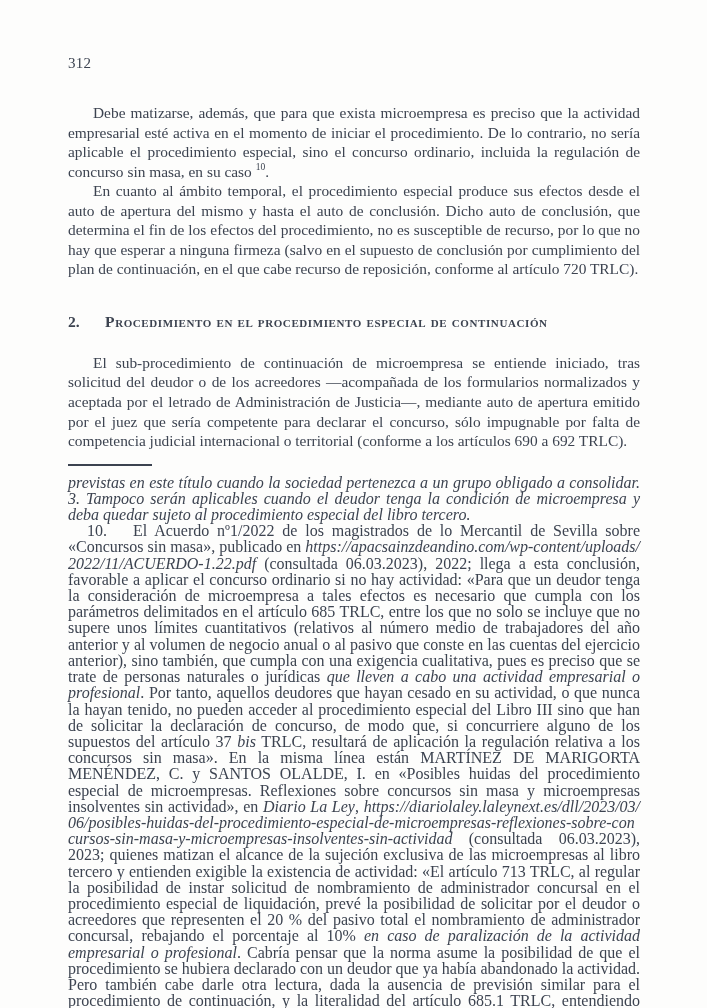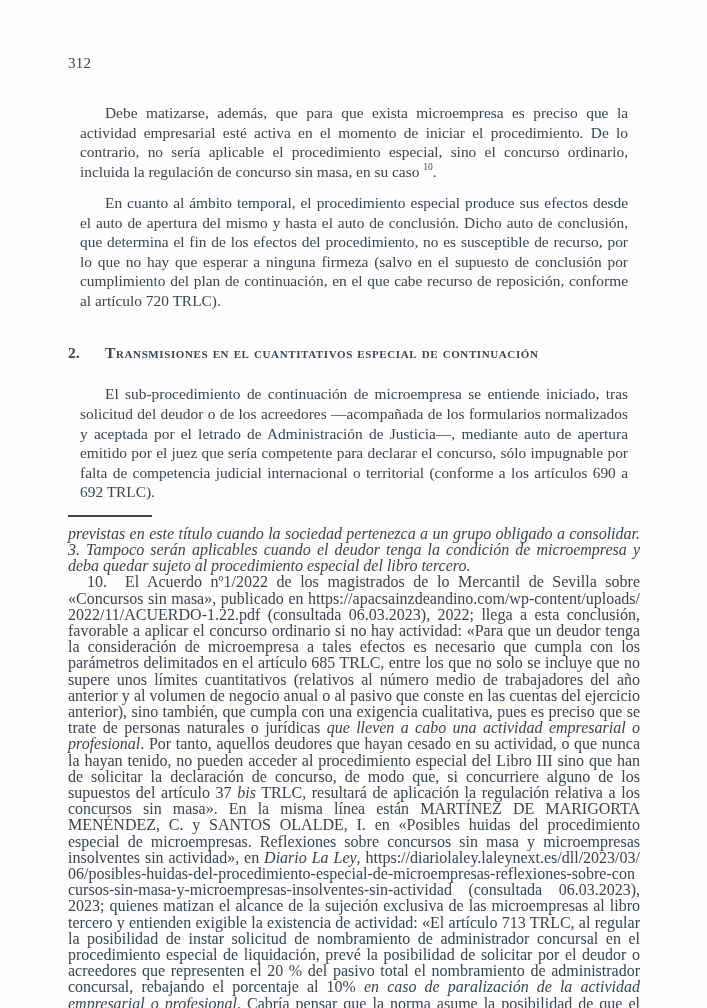--- a/index.html
+++ b/index.html
@@ -19,21 +19,21 @@
     display: flex;
     justify-content: space-between;
     align-items: baseline;
     margin-bottom: 31px;
   }
   .page-num { font-size: 15px; letter-spacing: 0.3px; }
   .running  { font-style: italic; font-size: 13.4px; }
 
   
   p.body-par {
-    margin: 12px;
+    margin: 0;
     font-size: 15.4px;
     line-height: 19.55px;
     text-align: justify;
     text-indent: 25px;
   }
   sup.fnref {
     font-size: 9.5px;
     line-height: 0;
     position: relative;
     top: -1px;
@@ -58,40 +58,40 @@
     margin: 13px 0 9px 0;
   }
   p.fn {
     margin: 0;
     font-size: 16px;
     line-height: 16.2px;
     text-align: justify;
   }
   .fn-cont { font-style: italic; }
   .fn-10   { text-indent: 19px; }
-  .fn-num  { margin-right: 18px; }
+  .fn-num  { margin-right: 26px; }
   .it  { font-style: italic; }
-  .url { word-break: break-all; }
+  .url { word-break: break-all; font-style: italic; }
 </style>
 </head>
 <body>
 
 <div class="page">
 
   <div class="pagehead">
     <span class="page-num">312</span>
   </div>
 
   <main>
 
     <p class="body-par"><span>Debe matizarse, además, que para que exista microempresa es preciso que la actividad empresarial esté activa en el momento de iniciar el procedimiento. De lo contrario, no sería aplicable el procedimiento especial, sino el concurso ordinario, incluida la regulación de concurso sin masa, en su caso </span><sup class="fnref">10</sup><span>.</span></p>
 
     <p class="body-par">En cuanto al ámbito temporal, el procedimiento especial produce sus efectos desde el auto de apertura del mismo y hasta el auto de conclusión. Dicho auto de conclusión, que determina el fin de los efectos del procedimiento, no es susceptible de recurso, por lo que no hay que esperar a ninguna firmeza (salvo en el supuesto de conclusión por cumplimiento del plan de continuación, en el que cabe recurso de reposición, conforme al artículo 720 TRLC).</p>
 
-    <h2 class="heading"><span class="num">2.</span><span class="sc">Transmisiones en el cuantitativos especial de continuación</span></h2>
+    <h2 class="heading"><span class="num">2.</span><span class="sc">Procedimiento en el procedimiento especial de continuación</span></h2>
 
     <p class="body-par">El sub-procedimiento de continuación de microempresa se entiende iniciado, tras solicitud del deudor o de los acreedores —acompañada de los formularios normalizados y aceptada por el letrado de Administración de Justicia—, mediante auto de apertura emitido por el juez que sería competente para declarar el concurso, sólo impugnable por falta de competencia judicial internacional o territorial (conforme a los artículos 690 a 692 TRLC).</p>
 
   </main>
 
   <footer>
 
     <div class="fnrule"></div>
 
     <p class="fn fn-cont">previstas en este título cuando la sociedad pertenezca a un grupo obligado a consolidar. 3. Tampoco serán aplicables cuando el deudor tenga la condición de microempresa y deba quedar sujeto al procedimiento especial del libro tercero.</p>

